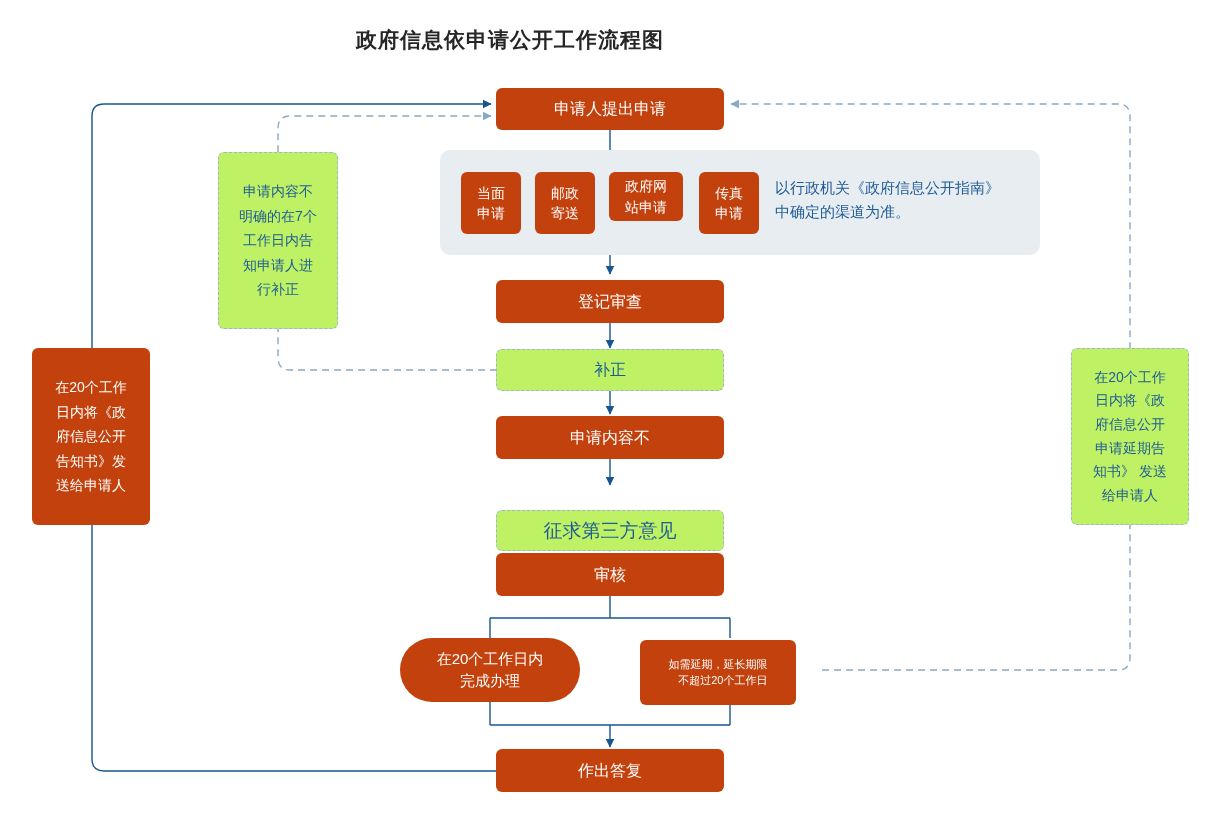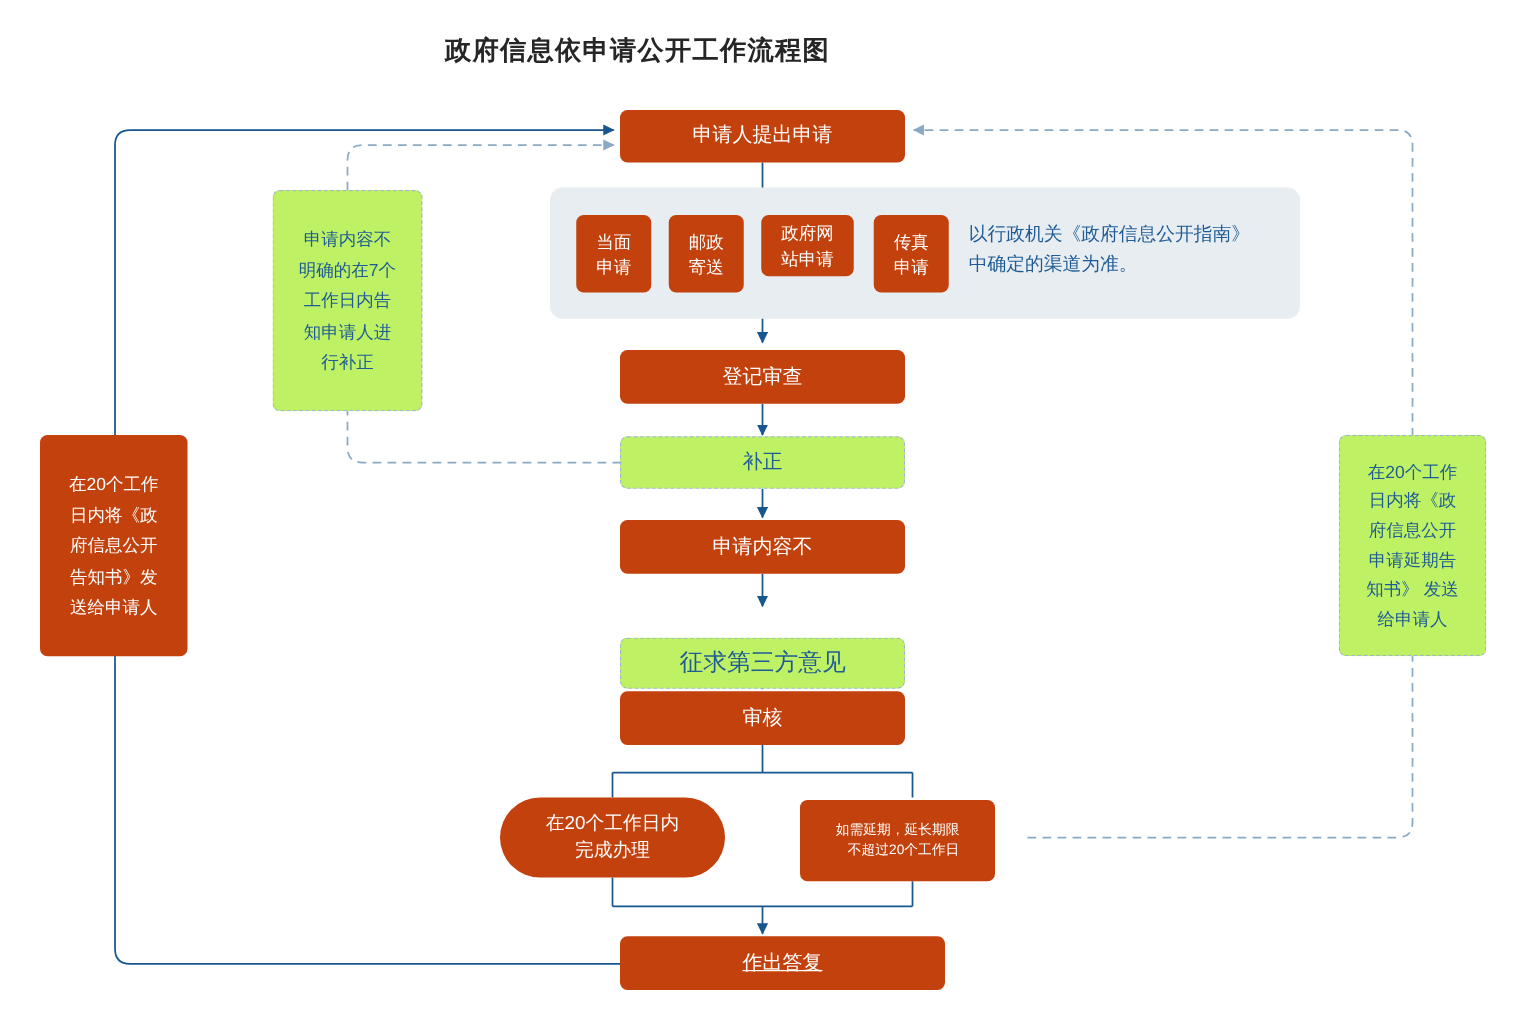--- a/index.html
+++ b/index.html
@@ -140,21 +140,21 @@
   <div class="node light-dashed" style="left:496px;top:486px;width:228px;height:41px;font-size:19px;margin-top:24px;">征求第三方意见</div>
 
   <div class="node solid-dark" style="left:496px;top:553px;width:228px;height:43px;font-size:16px;">审核</div>
 
   <div class="node solid-dark" style="left:400px;top:638px;width:180px;height:64px;font-size:15px;border-radius:32px;">在20个工作日内
 完成办理</div>
 
   <div class="node solid-dark" style="left:640px;top:640px;width:156px;height:65px;font-size:11px;text-align:right;">如需延期，延长期限
 不超过20个工作日</div>
 
-  <div class="node solid-dark" style="left:496px;top:749px;width:260px;height:43px;font-size:16px;text-decoration:underline;">作出答复</div>
+  <div class="node solid-dark" style="left:496px;top:749px;width:228px;height:43px;font-size:16px;">作出答复</div>
 
   <div class="node light-dashed" style="left:218px;top:152px;width:120px;height:177px;font-size:14px;padding:6px 10px;line-height:1.75;">申请内容不
 明确的在7个
 工作日内告
 知申请人进
 行补正</div>
 
   <div class="node solid-dark" style="left:32px;top:348px;width:118px;height:177px;font-size:14px;padding:6px 10px;line-height:1.75;">在20个工作
 日内将《政
 府信息公开

